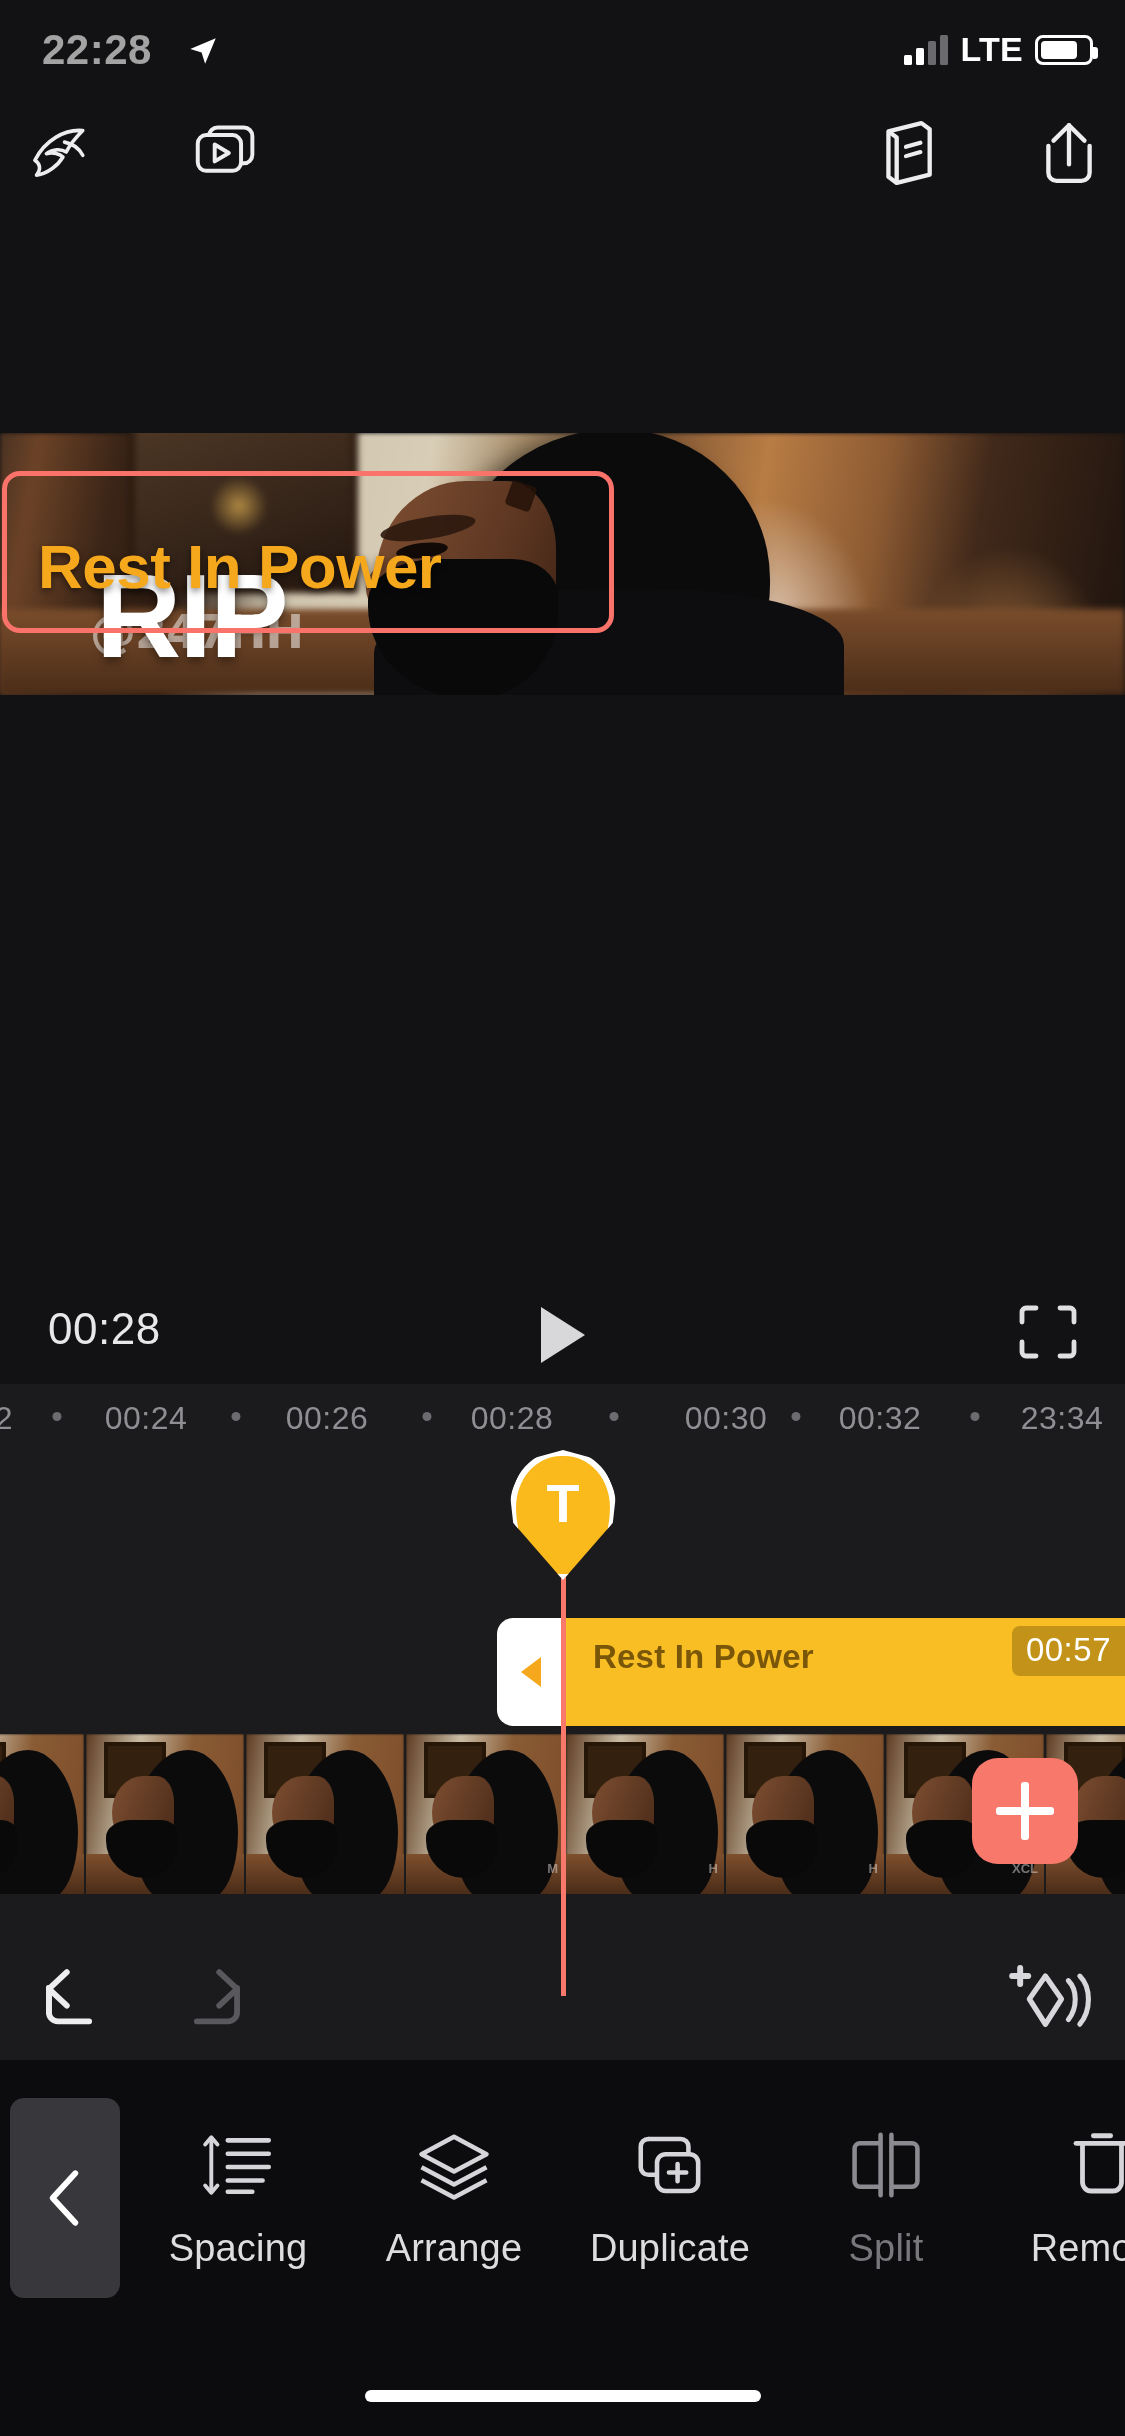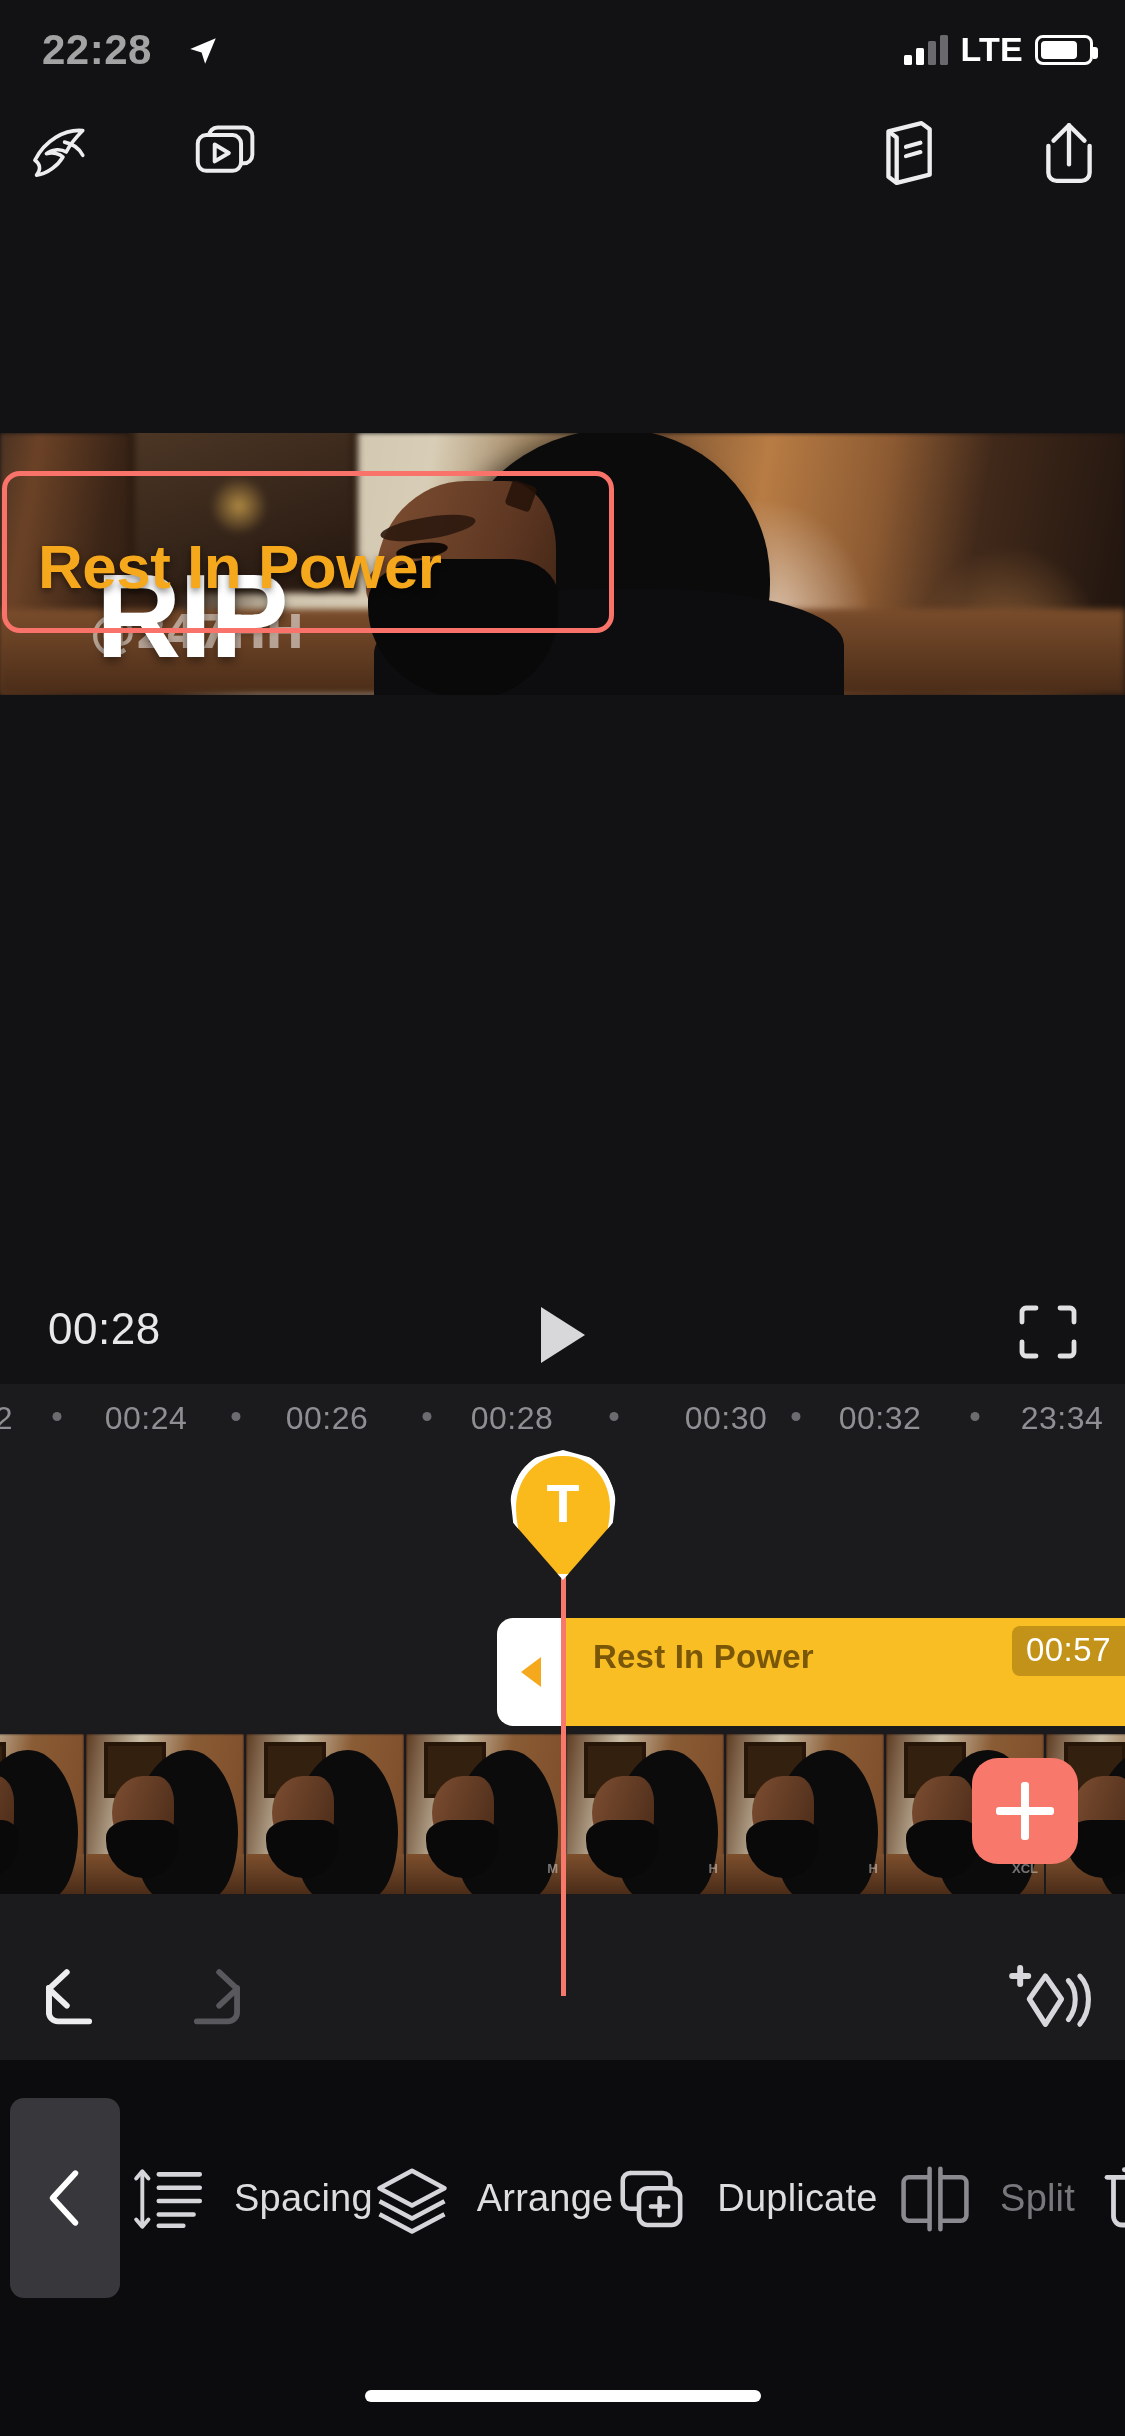--- a/index.html
+++ b/index.html
@@ -324,21 +324,21 @@
     position:absolute; left:10px; top:38px; width:110px; height:200px;
     background:#38383C; border-radius:14px;
     display:flex; align-items:center; justify-content:center;
   }
   .tools{
     position:absolute; left:130px; top:0; right:0; height:276px;
     display:flex; align-items:center;
   }
   .tool{
     flex:0 0 216px; height:200px;
-    display:flex; flex-direction:row; align-items:center; justify-content:center; gap:26px;
+    display:flex; flex-direction:column; align-items:center; justify-content:center; gap:26px;
   }
   .tool .ic{ height:74px; display:flex; align-items:flex-end; justify-content:center; }
   .tool .lbl{ font-size:38px; color:#DDDDE0; letter-spacing:0.2px; white-space:nowrap; }
   .tool.dim .lbl{ color:#77777C; }
 
   
   .home-area{
     position:absolute; bottom:0; left:0; width:1125px; height:100px; background:#0C0C0E;
   }
   .home-bar{

